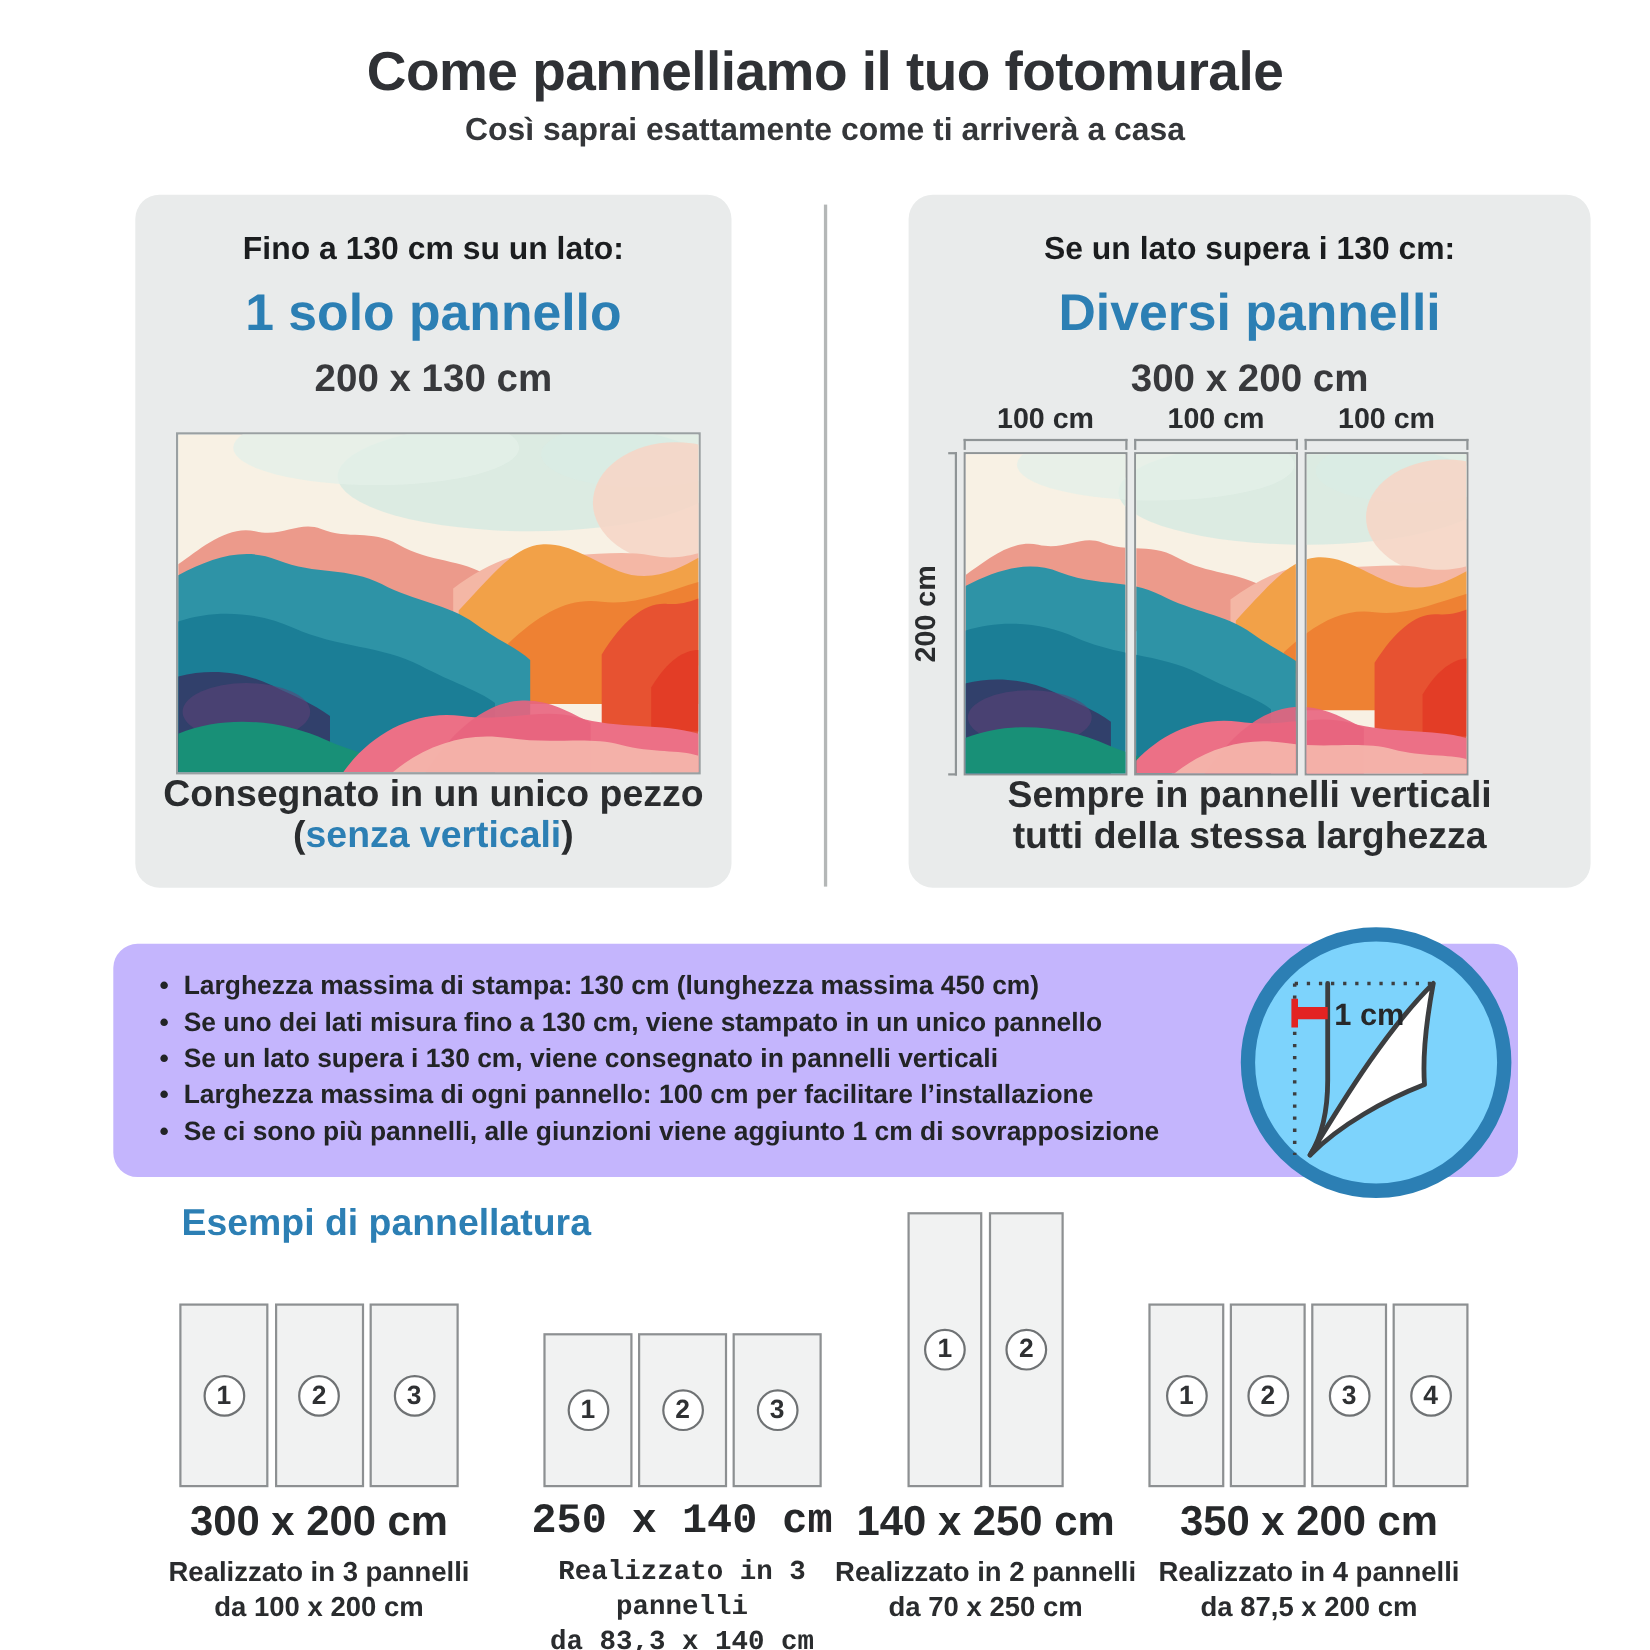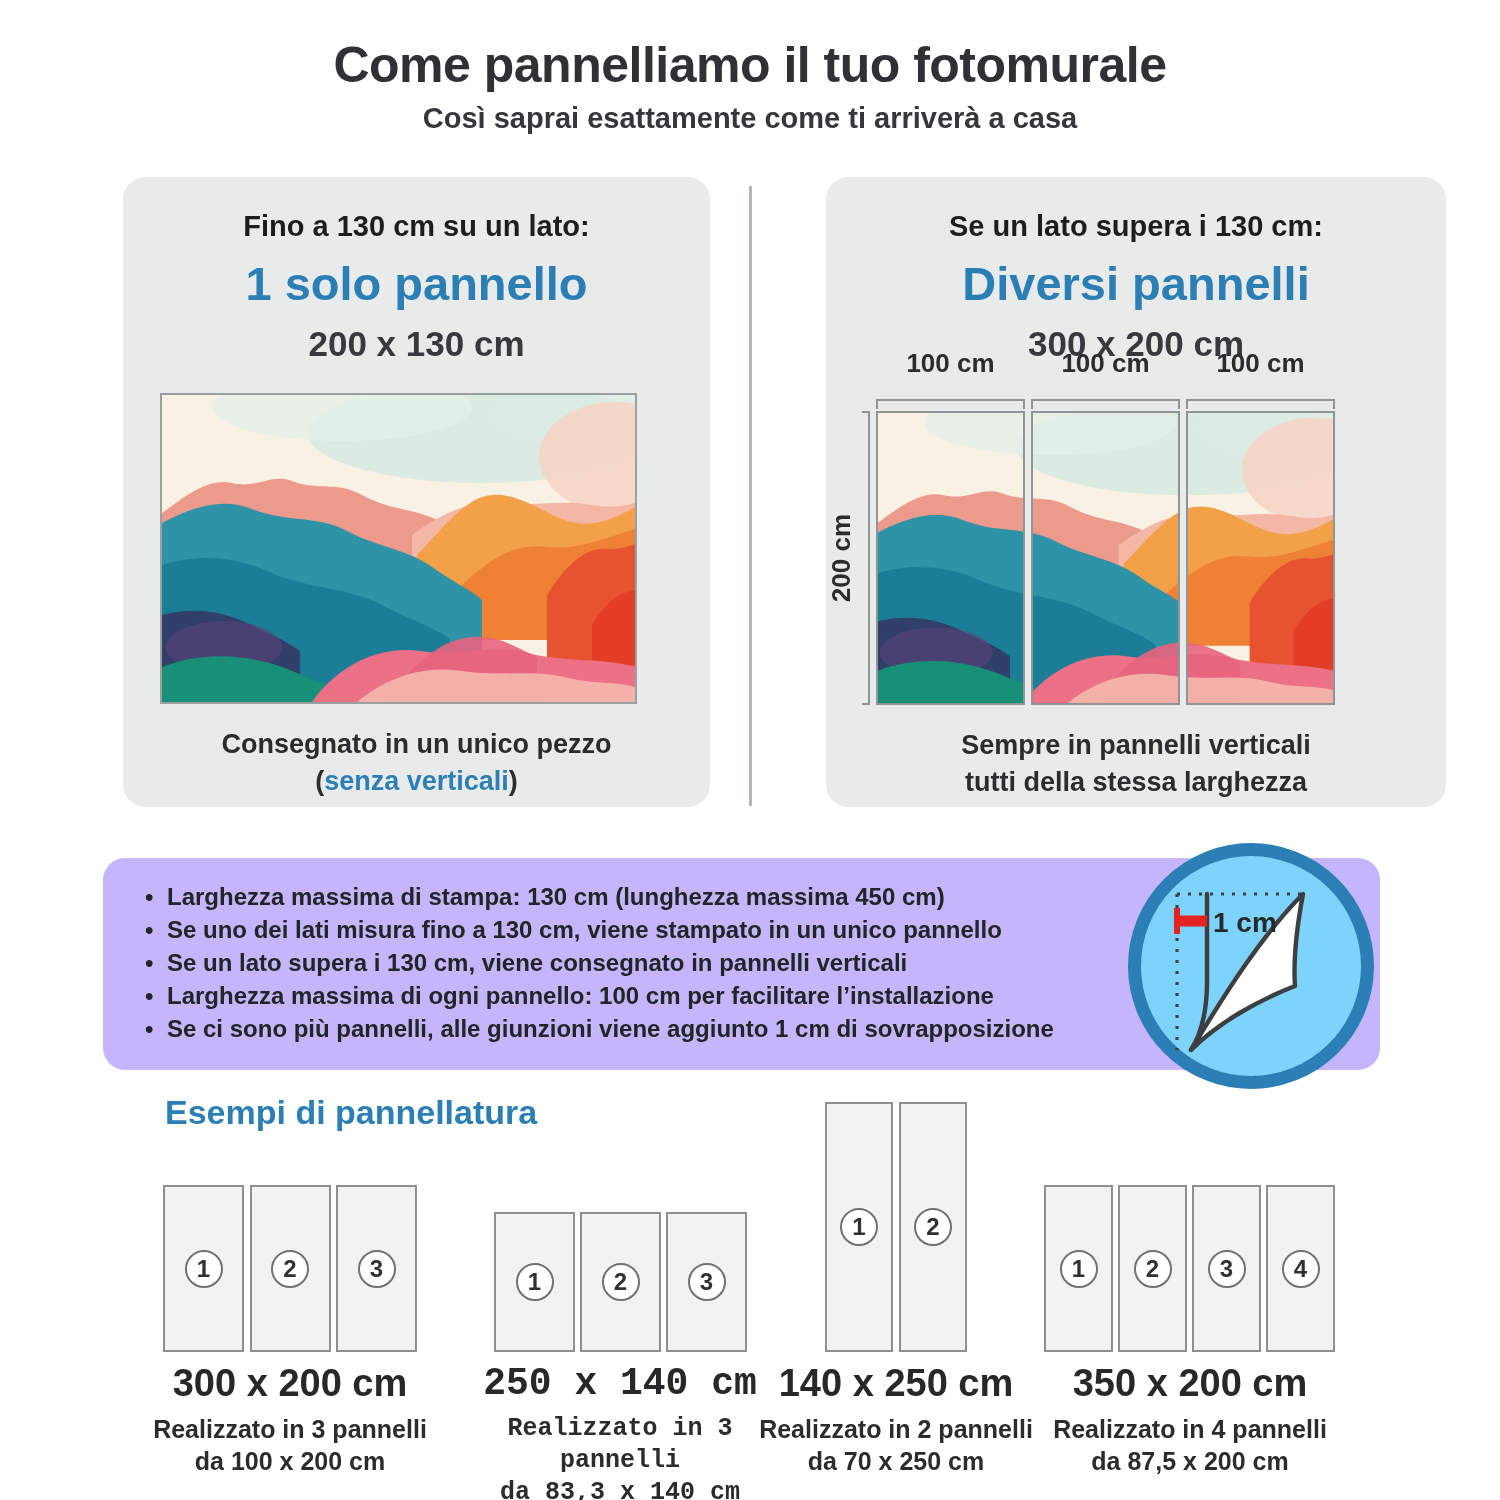--- a/index.html
+++ b/index.html
@@ -9,41 +9,41 @@
   }
   
   .title { position:absolute; top:36px; left:0; width:100%; text-align:center;
            font-size:50px; font-weight:700; color:#2f3135; letter-spacing:-0.5px; }
   .subtitle { position:absolute; top:102px; left:0; width:100%; text-align:center;
            font-size:29px; font-weight:600; color:#35373a; }
 
   
   .card { position:absolute; top:177px; height:630px; background:#e9ebeb;
           border-radius:22px; display:flex; flex-direction:column; align-items:center; box-sizing:border-box; }
-  .card-left  { left:123px; width:587px; }
+  .card-left  { left:123px; width:542px; }
   .card-right { left:826px; width:620px; }
   .divider { position:absolute; left:749px; top:186px; width:3px; height:620px; background:#b4b7b7; }
 
   .card-intro    { margin-top:30px; line-height:38px; font-size:29px; font-weight:700; color:#1b1d1f; text-align:center; }
   .card-headline { margin-top:10px; line-height:58px; font-size:47px; font-weight:700; color:#2c7fb4; text-align:center; }
   .card-size     { margin-top:10px; line-height:42px; font-size:35px; font-weight:700; color:#38393c; text-align:left; }
 
   .single-image { align-self:flex-start; margin-left:37px; margin-top:28px;
                   width:473px; height:307px; border:2px solid #9aa0a2; box-sizing:content-box; }
   .single-image svg { display:block; }
 
-  .card-caption { margin-top:22px; width:100%; text-align:center;
-                  font-size:27px; font-weight:600; color:#2a2c2e; line-height:37px; }
+  .card-caption { width:100%; text-align:center;
+                  font-size:34px; font-weight:600; color:#2a2c2e; line-height:37px; }
   .accent-text { color:#2c7fb4; font-weight:700; }
 
   
   .dim-grid { display:grid; align-self:flex-start; margin-left:0; margin-top:4px;
               grid-template-columns:30px 8px 149px 149px 149px;
               grid-template-rows:30px 12px 294px; column-gap:6px; row-gap:0; }
-  .dim-label-top { align-self:end; text-align:center; font-size:26px; font-weight:600; color:#2a2c2e; padding-bottom:20px; }
+  .dim-label-top { align-self:end; text-align:center; font-size:26px; font-weight:600; color:#2a2c2e; padding-bottom:3px; }
   .c3 { grid-column:3; } .c4 { grid-column:4; } .c5 { grid-column:5; }
   .r1 { grid-row:1; } .r2 { grid-row:2; } .r3 { grid-row:3; }
   .h-bracket { height:10px; border-top:2px solid #8f9496; border-left:2px solid #8f9496; border-right:2px solid #8f9496; box-sizing:border-box; }
   .v-label { grid-column:1; grid-row:3; justify-self:center; align-self:center;
              writing-mode:vertical-rl; transform:rotate(180deg);
              font-size:26px; font-weight:600; color:#2a2c2e; }
   .v-bracket { grid-column:2; grid-row:3; width:8px; height:294px; box-sizing:border-box;
                border-right:2px solid #8f9496; border-top:2px solid #8f9496; border-bottom:2px solid #8f9496; }
   .mural-slice { width:149px; height:294px; overflow:hidden; position:relative;
                  border:2px solid #8f9496; box-sizing:border-box; background:#fff; }

